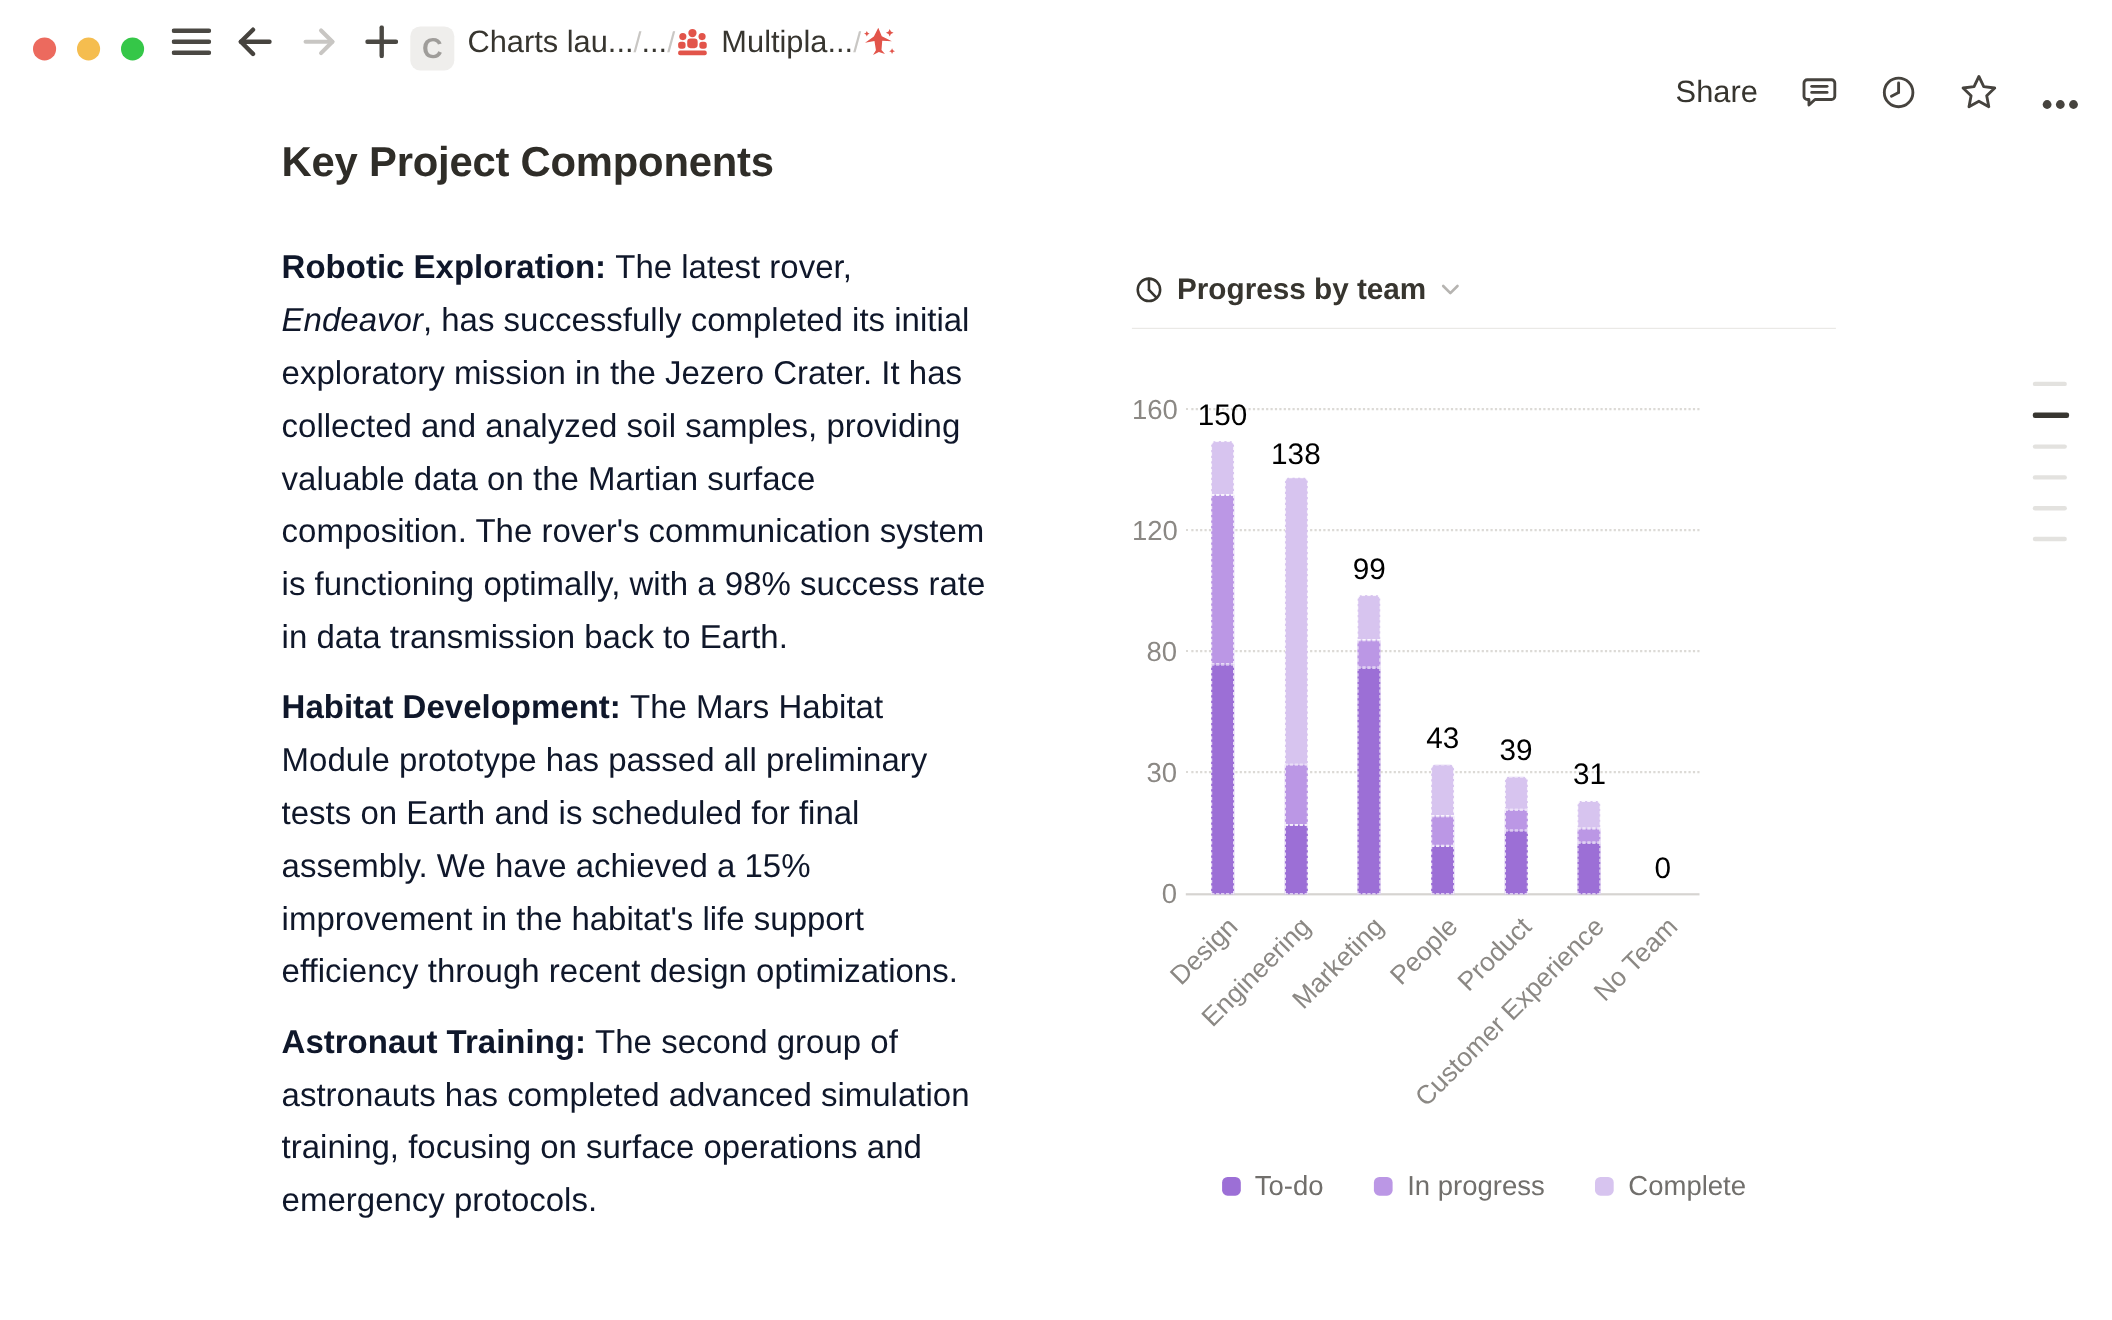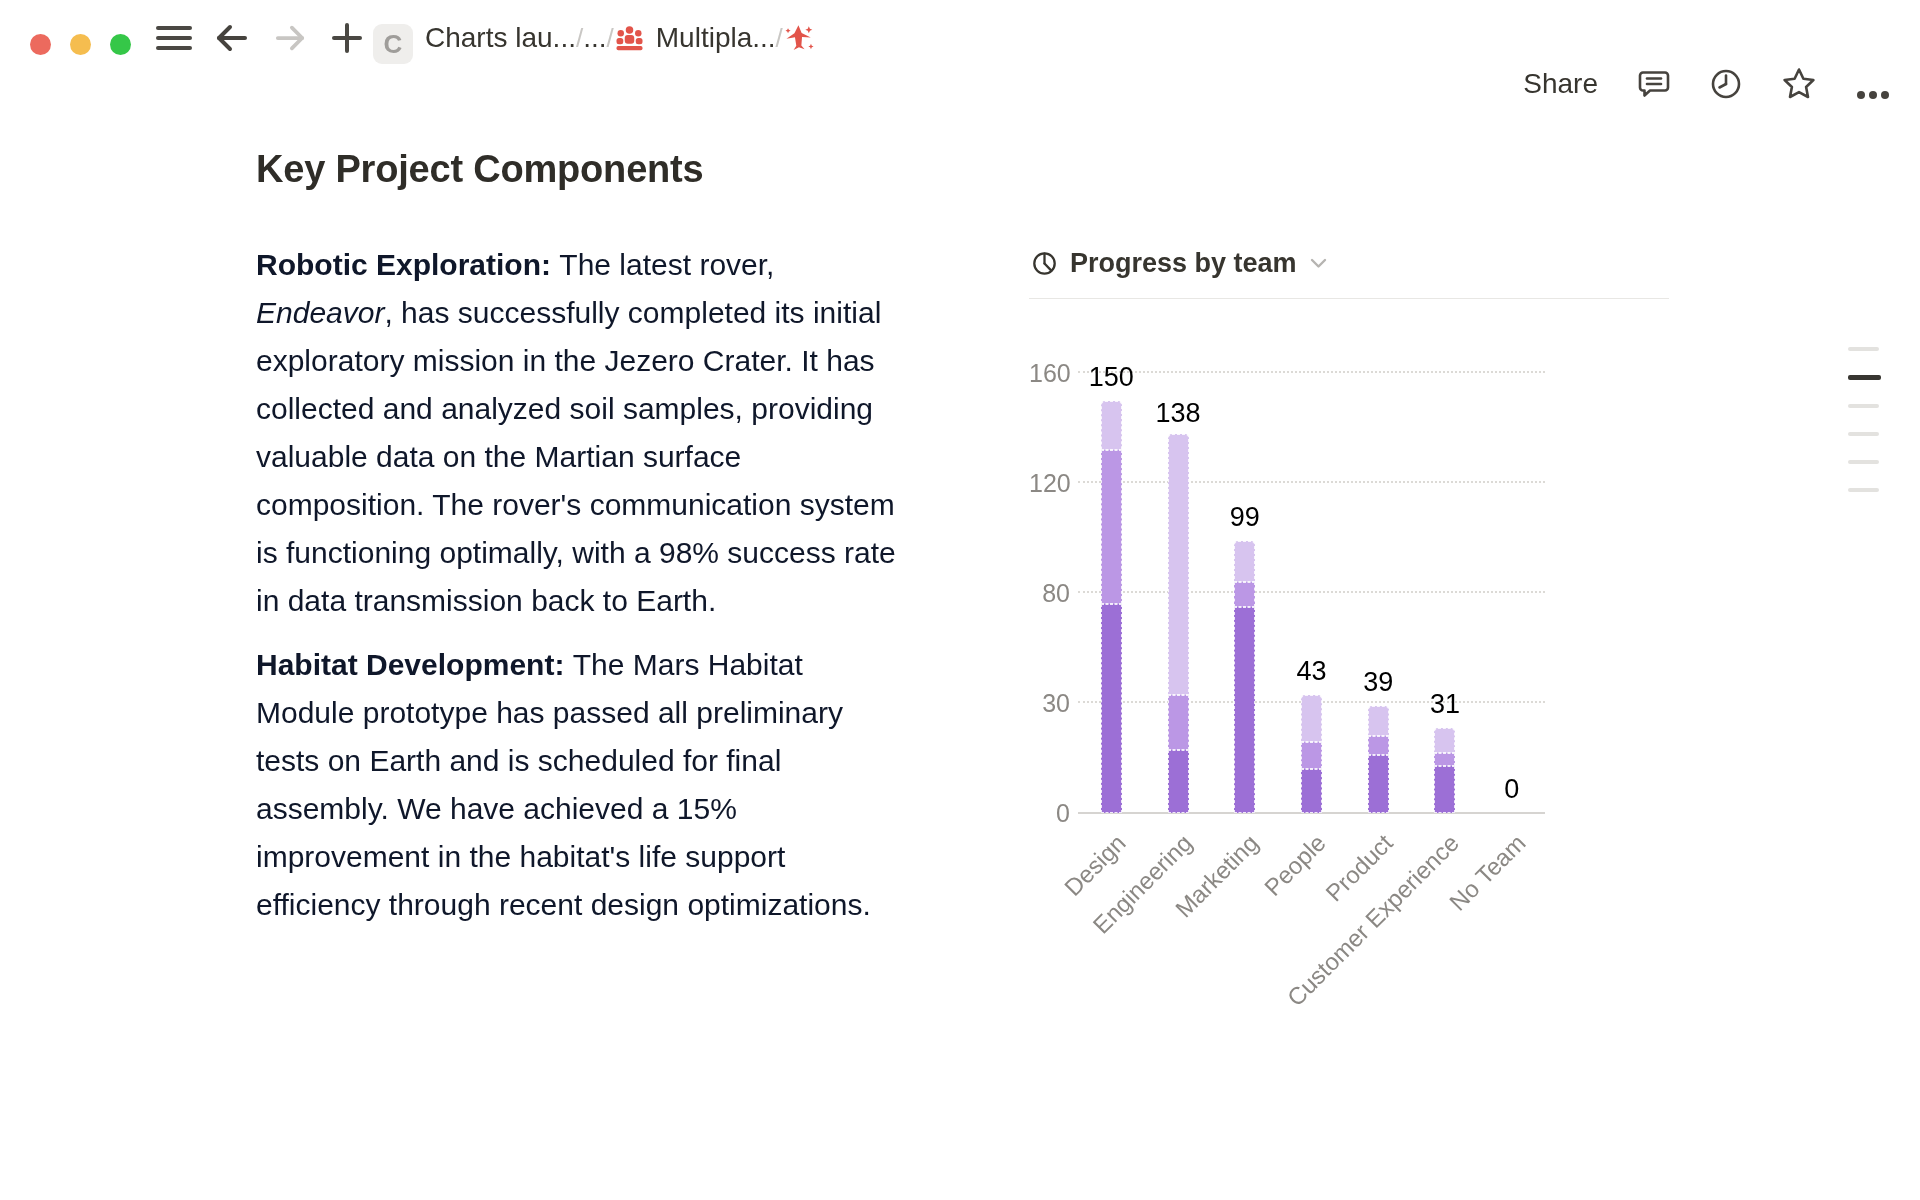--- a/index.html
+++ b/index.html
@@ -19,21 +19,21 @@
               background:#efeeec; color:#9f9d9a; font-size:26px; font-weight:600;
               display:flex; align-items:center; justify-content:center; }
   .crumbs { position:absolute; left:425px; top:0; height:76px; display:flex; align-items:center; 
             font-size:28px; color:#37352f; white-space:nowrap; }
   .crumb { display:flex; align-items:center; gap:11px; cursor:pointer; }
   .crumb-sep { color:#c9c7c4; font-size:26px; }
   .tb-right { position:absolute; right:30px; top:0; height:76px; display:flex; align-items:flex-end; gap:40px;margin-top:24px; }
   .share-btn { font-size:28px; color:#37352f; margin-right:0; cursor:pointer; }
 
   
-  .doc { position:absolute; left:256px; top:145px; width:648px; }
+  .doc { position:absolute; left:256px; top:124px; width:648px; }
   .doc h2 { font-size:38px; line-height:48px; font-weight:700; letter-spacing:-.2px; color:#2f2d28; }
   .doc .paras { margin-top:48px; }
   .doc p { font-size:30px; line-height:48px; margin:0 0 16px 0; color:#0f172a; }
   .doc p span.b { font-weight:700; }
   .doc p span.i { font-style:italic; }
 
   
   .card { position:absolute; left:1029px; top:240px; width:640px; height:960px; }
   .card-head { position:absolute; left:3px; top:8px; display:flex; align-items:center; gap:13px; cursor:pointer; }
   .card-title { font-size:27px; font-weight:700; color:#37352f; }
@@ -172,20 +172,21 @@
       </svg>
     </span>
   </div>
 </div>
 
 <div class="doc">
   <h2>Key Project Components</h2>
   <div class="paras">
       <p><span class="b">Robotic Exploration: </span><span>The latest rover, </span><span class="i">Endeavor</span><span>, has successfully completed its initial exploratory mission in the Jezero Crater. It has collected and analyzed soil samples, providing valuable data on the Martian surface composition. The rover's communication system is functioning optimally, with a 98% success rate in data transmission back to Earth.</span></p>
       <p><span class="b">Habitat Development: </span><span>The Mars Habitat Module prototype has passed all preliminary tests on Earth and is scheduled for final assembly. We have achieved a 15% improvement in the habitat's life support efficiency through recent design optimizations.</span></p>
+      <p><span class="b">Astronaut Training: </span><span>The second group of astronauts has completed advanced simulation training, focusing on surface operations and emergency protocols.</span></p>
     </div>
 </div>
 
 <div class="card">
   <div class="card-head">
     <span>
       <svg width="25" height="25" viewBox="0 0 25 25" fill="none" stroke="#37352f" stroke-width="2.3" stroke-linecap="round">
         <circle cx="12.5" cy="12.5" r="10.2"></circle>
           <line x1="12.5" y1="12.5" x2="12.5" y2="2.7"></line>
           <line x1="12.5" y1="12.5" x2="19.3" y2="19.6"></line>
@@ -265,20 +266,34 @@
           </div>
           <div class="total" style="bottom: 93.25px;">31</div>
           <span class="xlabel">Customer Experience</span>
         </div>
         <div class="slot">
           <div class="total" style="bottom: 8px;">0</div>
           <span class="xlabel">No Team</span>
         </div>
       </div>
     </div>
+  <div class="legend">
+      <div class="legend-item">
+        <span class="legend-swatch" style="background: rgb(156, 111, 214);"></span>
+        <span>To-do</span>
+      </div>
+      <div class="legend-item">
+        <span class="legend-swatch" style="background: rgb(187, 151, 229);"></span>
+        <span>In progress</span>
+      </div>
+      <div class="legend-item">
+        <span class="legend-swatch" style="background: rgb(215, 196, 239);"></span>
+        <span>Complete</span>
+      </div>
+    </div>
 </div>
 
 <div class="outline">
     <i></i>
     <i class="active"></i>
     <i></i>
     <i></i>
     <i></i>
     <i></i>
   </div>

